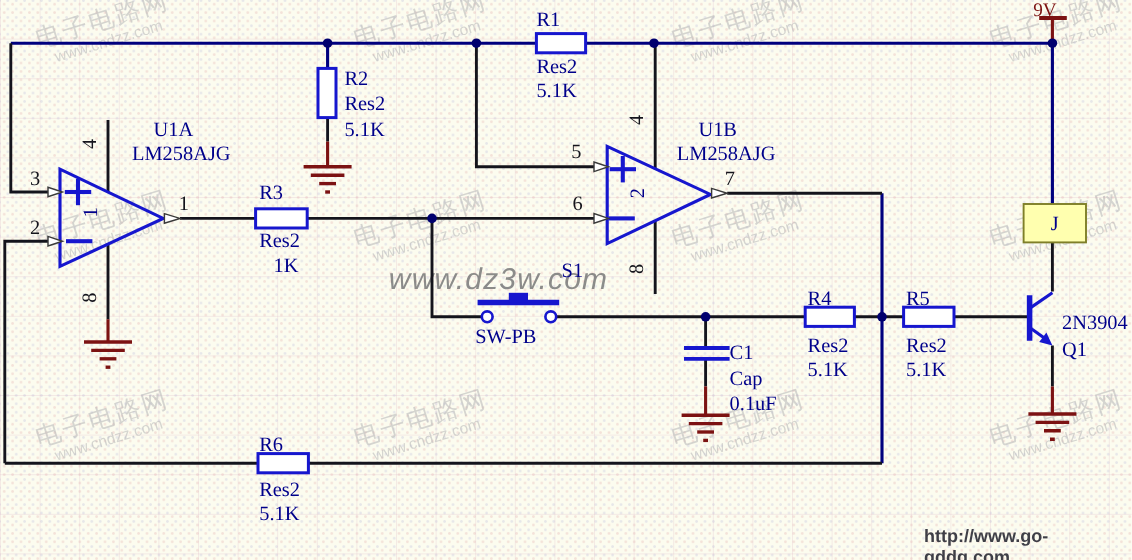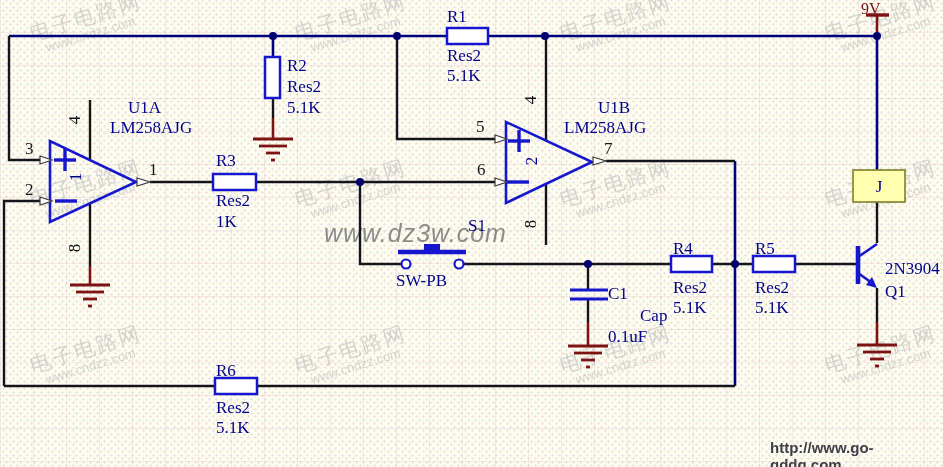--- a/index.html
+++ b/index.html
@@ -221,49 +221,49 @@
       <circle cx="360" cy="182" r="4"></circle>
       <circle cx="588" cy="264" r="4"></circle>
       <circle cx="735" cy="264" r="4"></circle>
     </g>
   </svg>
 
   <div class="lbl maroon" style="left:861px;top:-1px;font-size:16px;">9V</div>
 
   <div class="lbl" style="left:128px;top:98px;">U1A</div>
   <div class="lbl" style="left:110px;top:118px;">LM258AJG</div>
-  <div class="lbl" style="left:582px;top:98px;margin-left:16px;">U1B</div>
+  <div class="lbl" style="left:582px;top:98px;">U1B</div>
   <div class="lbl" style="left:564px;top:118px;">LM258AJG</div>
 
   <div class="lbl" style="left:447px;top:7px;">R1</div>
   <div class="lbl" style="left:447px;top:46px;">Res2</div>
   <div class="lbl" style="left:447px;top:66px;">5.1K</div>
 
   <div class="lbl" style="left:287px;top:56px;">R2</div>
   <div class="lbl" style="left:287px;top:77px;">Res2</div>
   <div class="lbl" style="left:287px;top:98px;">5.1K</div>
 
   <div class="lbl" style="left:216px;top:151px;">R3</div>
   <div class="lbl" style="left:216px;top:191px;">Res2</div>
-  <div class="lbl" style="left:216px;top:212px;">1K</div>
+  <div class="lbl" style="left:228px;top:212px;">1K</div>
 
   <div class="lbl" style="left:673px;top:239px;">R4</div>
   <div class="lbl" style="left:673px;top:278px;">Res2</div>
   <div class="lbl" style="left:673px;top:298px;">5.1K</div>
 
   <div class="lbl" style="left:755px;top:239px;">R5</div>
   <div class="lbl" style="left:755px;top:278px;">Res2</div>
   <div class="lbl" style="left:755px;top:298px;">5.1K</div>
 
   <div class="lbl" style="left:216px;top:361px;">R6</div>
   <div class="lbl" style="left:216px;top:398px;">Res2</div>
   <div class="lbl" style="left:216px;top:418px;">5.1K</div>
 
   <div class="lbl" style="left:608px;top:284px;">C1</div>
-  <div class="lbl" style="left:640px;top:306px;">Cap</div>
+  <div class="lbl" style="left:608px;top:306px;">Cap</div>
   <div class="lbl" style="left:608px;top:327px;">0.1uF</div>
 
   <div class="lbl" style="left:468px;top:216px;">S1</div>
   <div class="lbl" style="left:396px;top:271px;">SW-PB</div>
 
   <div class="lbl" style="left:885px;top:238px;margin-top:44px;">Q1</div>
   <div class="lbl" style="left:885px;top:259px;">2N3904</div>
 
   <div class="lbl" style="left:853px;top:177px;width:52px;text-align:center;">J</div>
 

